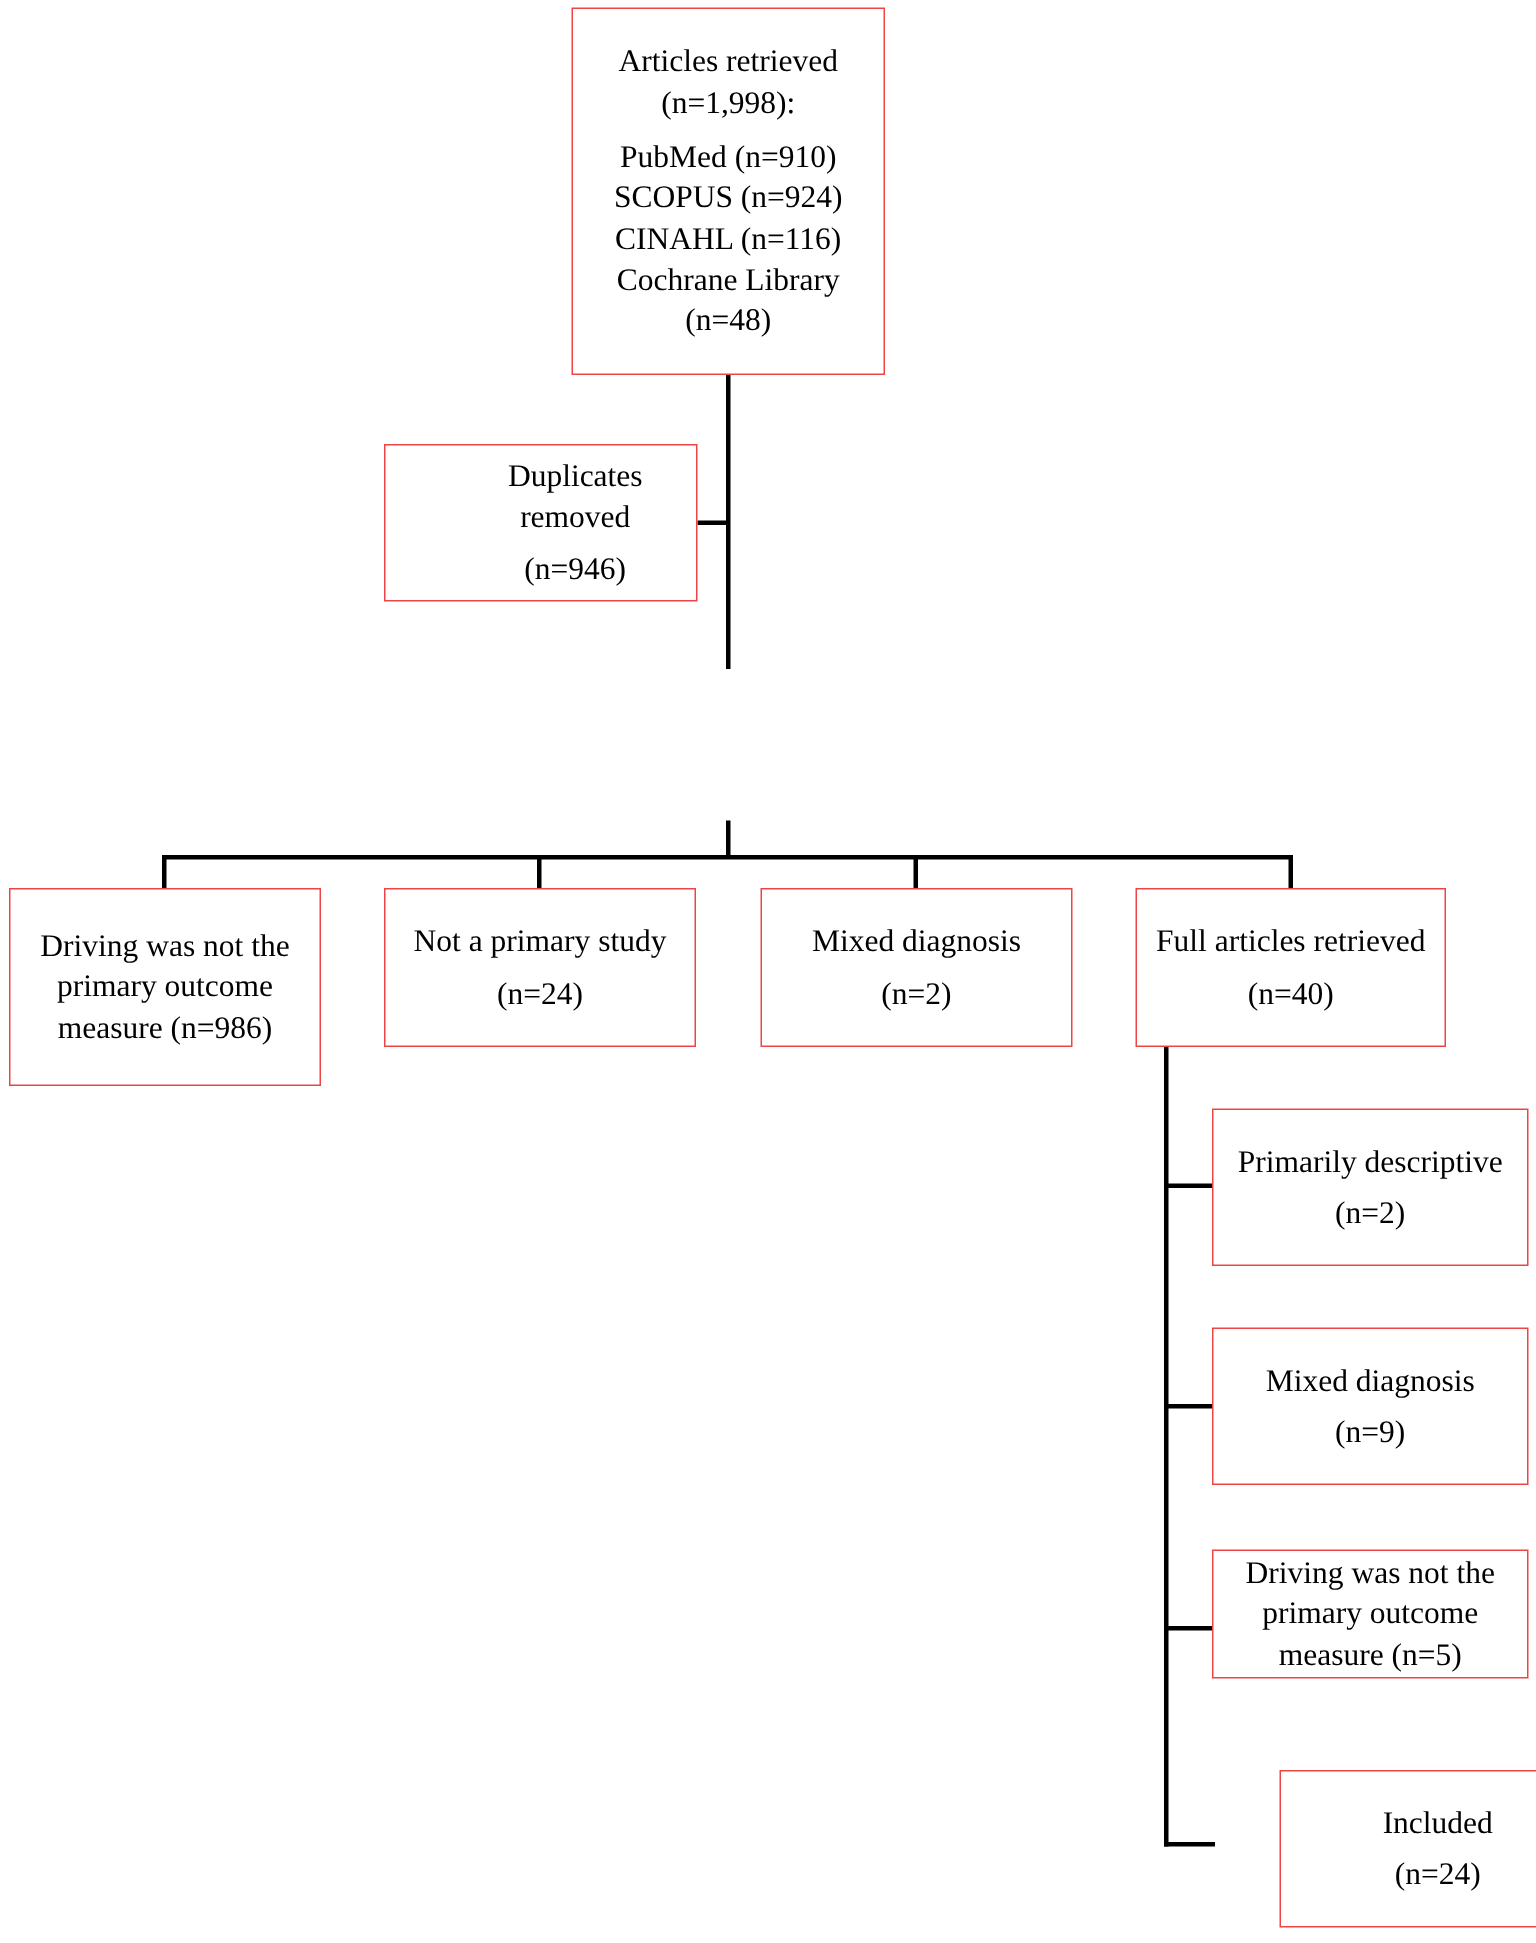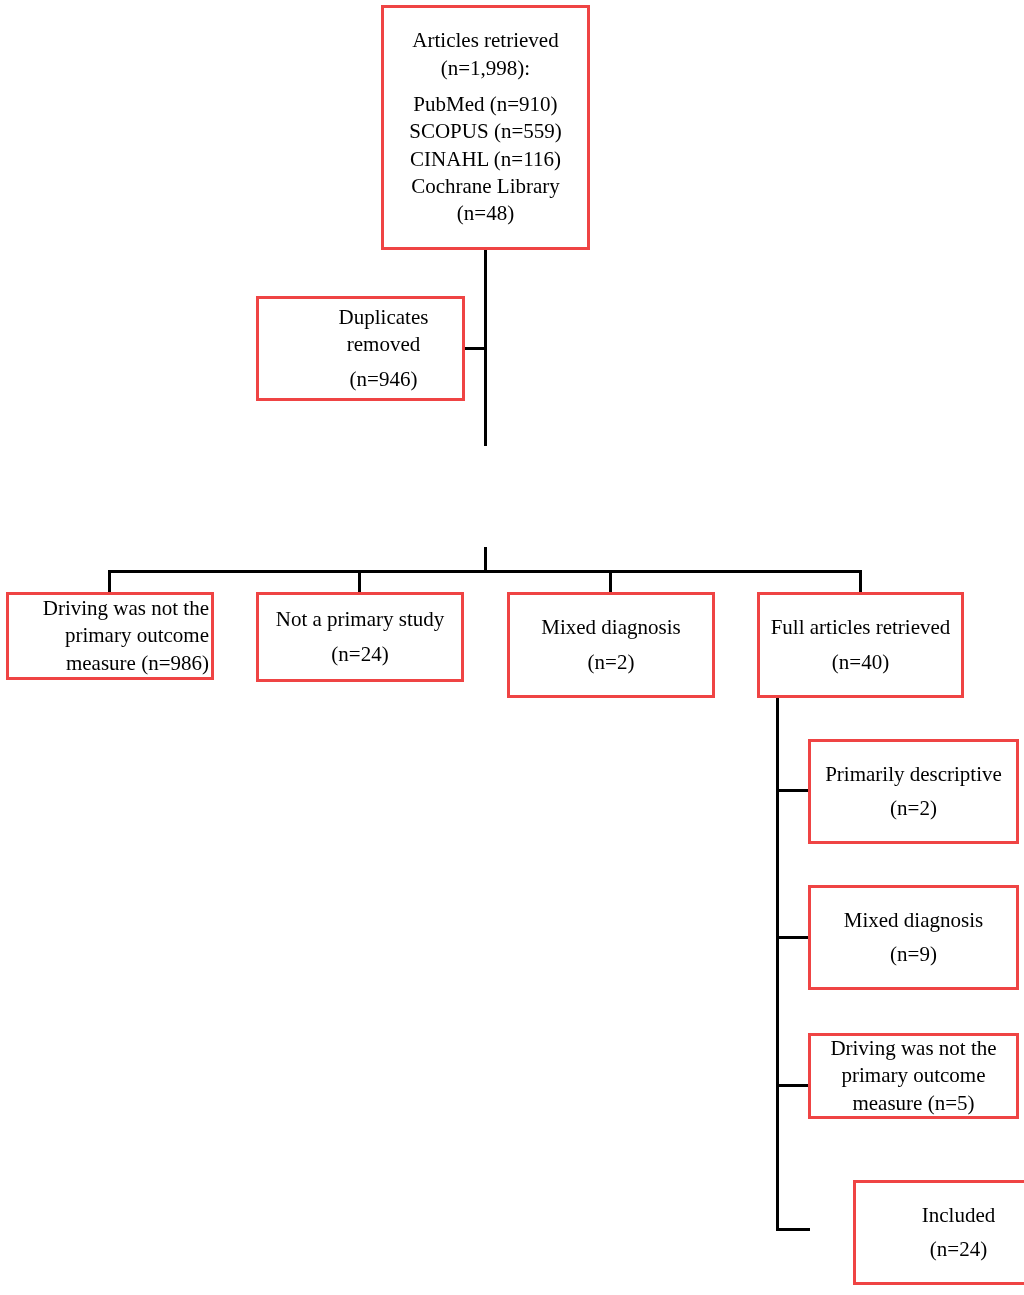--- a/index.html
+++ b/index.html
@@ -12,21 +12,21 @@
     width: 1024px;
     height: 1295px;
     background: #ffffff;
     font-family: "Liberation Serif", "DejaVu Serif", serif;
     color: #000000;
     overflow: hidden;
   }
   .box {
     position: absolute;
     box-sizing: border-box;
-    border: 3px solid #ef4444;
+    border: 1px solid #ef4444;
     background: #ffffff;
     display: flex;
     flex-direction: column;
     align-items: center;
     justify-content: center;
     text-align: center;
     font-size: 21px;
     line-height: 1.3;
     padding: 4px 2px;
     z-index: 2;
@@ -58,36 +58,36 @@
   <div class="line" style="left:859px; top:570px; width:3px; height:24px;"></div>
   <div class="line" style="left:776px; top:698px; width:3px; height:533px;"></div>
   <div class="line" style="left:776px; top:789px; width:34px; height:3px;"></div>
   <div class="line" style="left:776px; top:936px; width:34px; height:3px;"></div>
   <div class="line" style="left:776px; top:1084px; width:34px; height:3px;"></div>
   <div class="line" style="left:776px; top:1228px; width:34px; height:3px;"></div>
 
   <div class="box" style="left:381px; top:5px; width:209px; height:245px;">
     <div class="heading">Articles retrieved (n=1,998):</div>
     <div>PubMed (n=910)</div>
-    <div>SCOPUS (n=559)</div>
+    <div>SCOPUS (n=924)</div>
     <div>CINAHL (n=116)</div>
     <div>Cochrane Library (n=48)</div>
   </div>
 
   <div class="box" style="left:256px; top:296px; width:209px; height:105px;padding-left:48px;">
     <div>Duplicates removed</div>
     <div class="count">(n=946)</div>
   </div>
 
 
-  <div class="box" style="left:6px; top:592px; width:208px; height:88px;text-align:right;">
+  <div class="box" style="left:6px; top:592px; width:208px; height:132px;">
     <div>Driving was not the primary outcome measure (n=986)</div>
   </div>
 
-  <div class="box" style="left:256px; top:592px; width:208px; height:90px;">
+  <div class="box" style="left:256px; top:592px; width:208px; height:106px;">
     <div>Not a primary study</div>
     <div class="count">(n=24)</div>
   </div>
 
   <div class="box" style="left:507px; top:592px; width:208px; height:106px;">
     <div>Mixed diagnosis</div>
     <div class="count">(n=2)</div>
   </div>
 
   <div class="box" style="left:757px; top:592px; width:207px; height:106px;">

